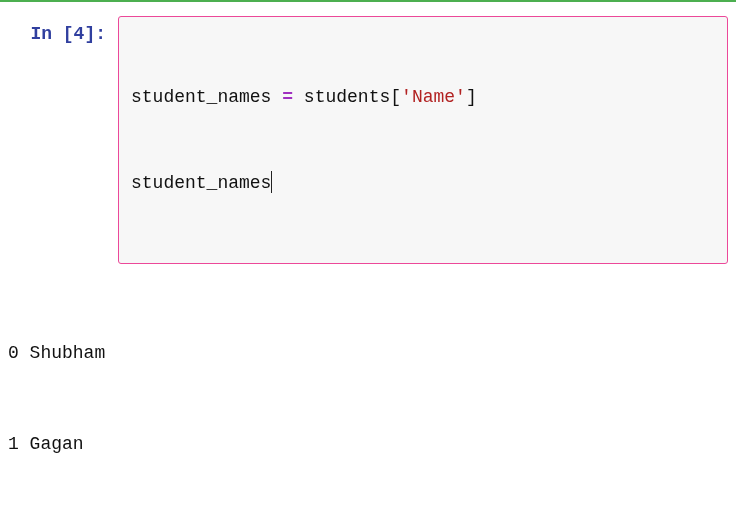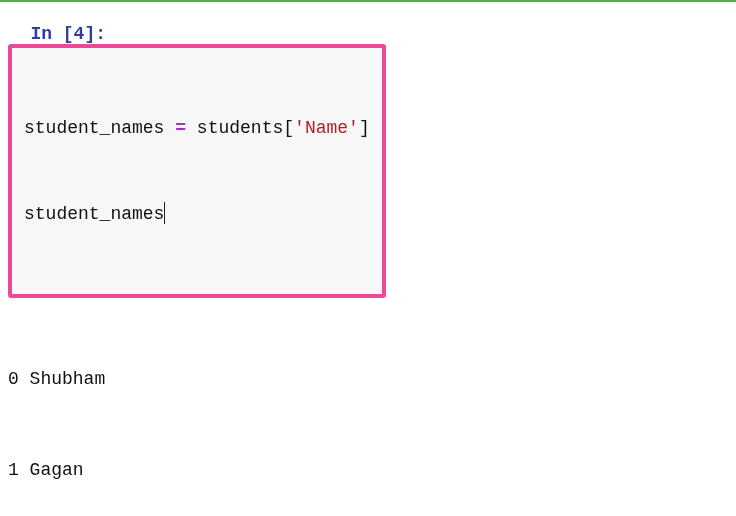--- a/index.html
+++ b/index.html
@@ -14,37 +14,37 @@
     .top-border {
       width: 100%;
       height: 2px;
       background: #4caf50;
       margin-bottom: 14px;
     }
     .cell {
       display: flex;
       align-items: flex-start;
       padding: 0 8px;
-      flex-direction: column;
+      margin-bottom: 8px;
     }
     .prompt {
       width: 110px;
       min-width: 110px;
       text-align: right;
       padding-right: 12px;
       padding-top: 8px;
       font-weight: bold;
       font-family: "Menlo", "Monaco", "Consolas", "Courier New", monospace;
     }
     .prompt-in { color: #303f9f; }
     .prompt-out { color: #c0392b; }
     .input-area {
       flex: 1;
       background: #f7f7f7;
-      border: 4px solid #ec4899;
+      border: 1px solid #ec4899;
       border-radius: 3px;
       padding: 8px 12px;
       font-family: "Menlo", "Monaco", "Consolas", "Courier New", monospace;
       line-height: 1.6;
       white-space: pre-wrap;
     }
     .code-line {
       display: block;
     }
     .cursor {

